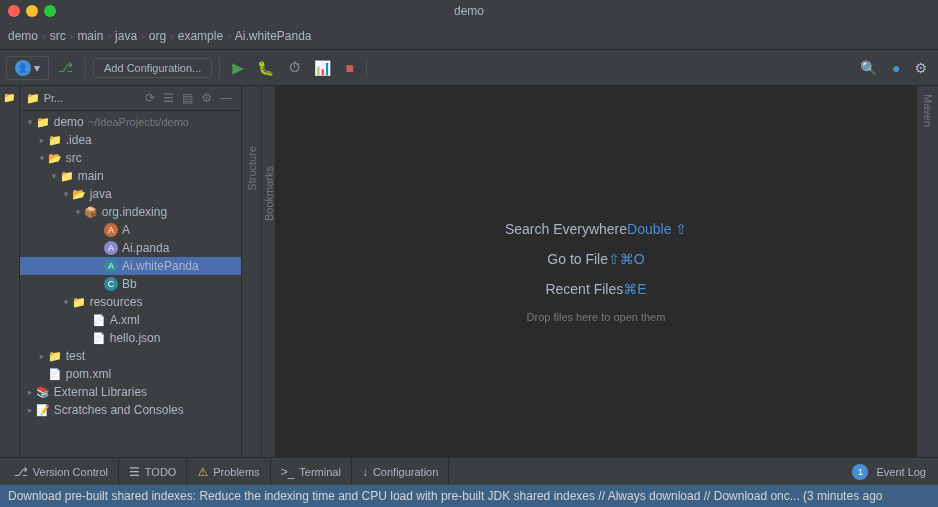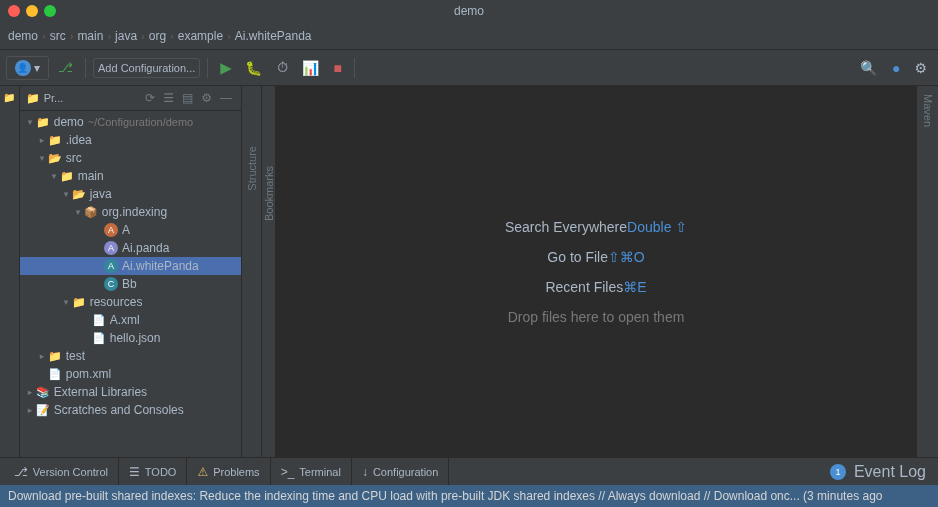--- a/index.html
+++ b/index.html
@@ -95,21 +95,21 @@
       height: 20px;
       background: #515151;
       margin: 0 3px;
     }
     .toolbar-spacer { flex: 1; }
     .add-config-btn {
       background: none;
       border: 1px solid #515151;
       color: #a9b7c6;
       cursor: pointer;
-      padding: 3px 4px;
+      padding: 3px 10px;
       border-radius: 3px;
       font-size: 11px;
     }
     .run-btn {
       background: none;
       border: none;
       color: #499c54;
       font-size: 15px;
       cursor: pointer;
       padding: 3px 5px;
@@ -327,21 +327,21 @@
     .welcome-label {
       color: #a9b7c6;
       font-size: 14px;
     }
     .welcome-shortcut {
       color: #4a8fd4;
       font-size: 14px;
     }
     .welcome-drop {
       color: #787878;
-      font-size: 14px;
+      font-size: 11px;
     }
 
     
     .right-tools {
       background: #3c3f41;
       width: 22px;
       display: flex;
       flex-direction: column;
       align-items: center;
       border-left: 1px solid #2b2b2b;
@@ -487,21 +487,21 @@
         <button class="panel-tool-btn">—</button>
       </div>
     </div>
     <div class="file-tree">
 
       <div class="tree-item">
         <span class="tree-indent" style="width:0px;"></span>
         <span class="tree-arrow">▾</span>
         <span class="tree-icon folder-icon">📁</span>
         <span class="tree-label">demo</span>
-        <span class="tree-label-dim">~/Configuration/demo</span>
+        <span class="tree-label-dim">~/IdeaProjects/demo</span>
       </div>
 
       <div class="tree-item">
         <span class="tree-indent" style="width:12px;"></span>
         <span class="tree-arrow">▸</span>
         <span class="tree-icon folder-icon">📁</span>
         <span class="tree-label">.idea</span>
       </div>
 
       <div class="tree-item">
@@ -676,19 +676,19 @@
   <div class="bottom-tab">
     <span class="tab-icon tab-icon-term">&gt;_</span>
     <span>Terminal</span>
   </div>
   <div class="bottom-tab">
     <span class="tab-icon tab-icon-dep">↓</span>
     <span>Configuration</span>
   </div>
   <div class="bottom-right">
     <span class="event-badge">1</span>
-    <span style="font-size:16px;color:#a9b7c6;">Event Log</span>
+    <span style="font-size:11px;color:#a9b7c6;">Event Log</span>
   </div>
 </div>
 
 <div class="status-bar">
   <span class="status-text">Download pre-built shared indexes: Reduce the indexing time and CPU load with pre-built JDK shared indexes // Always download // Download onc... (3 minutes ago</span>
 </div>
 
 </body></html>

